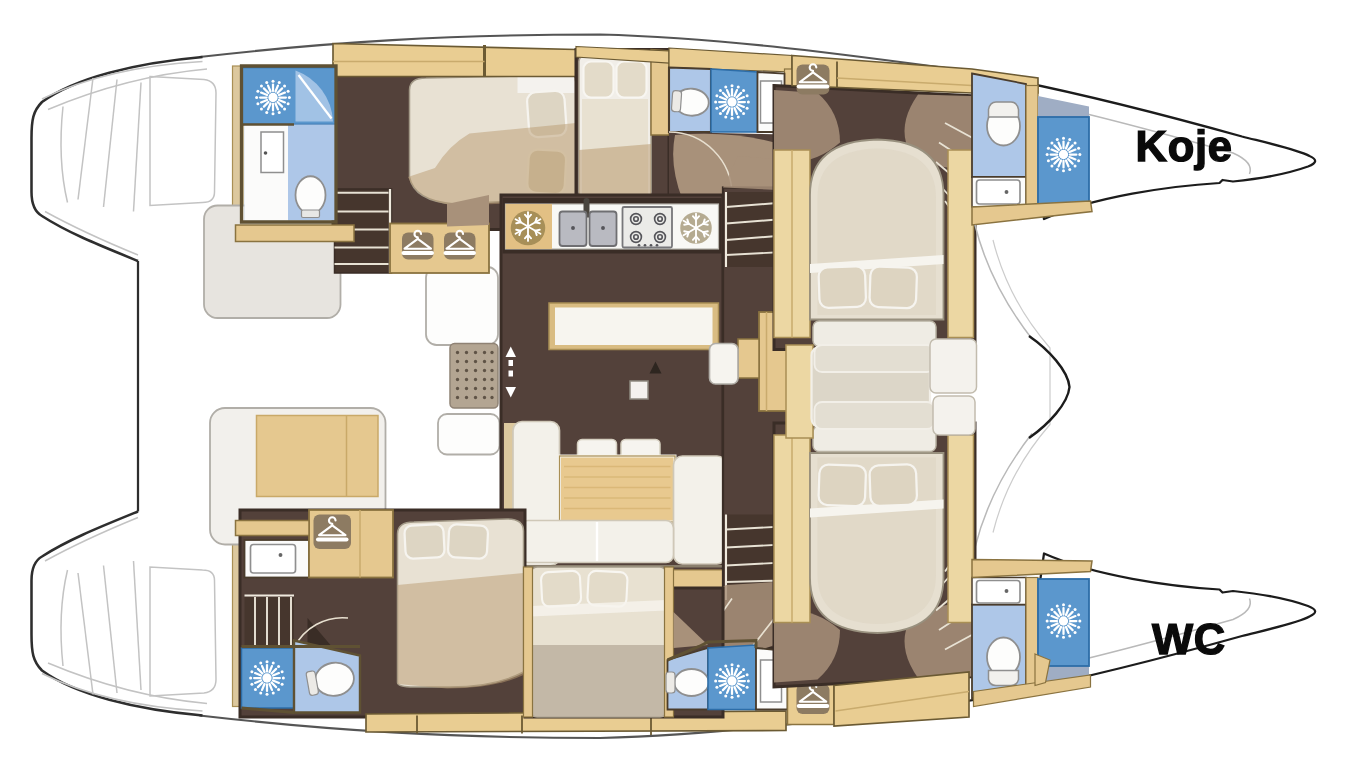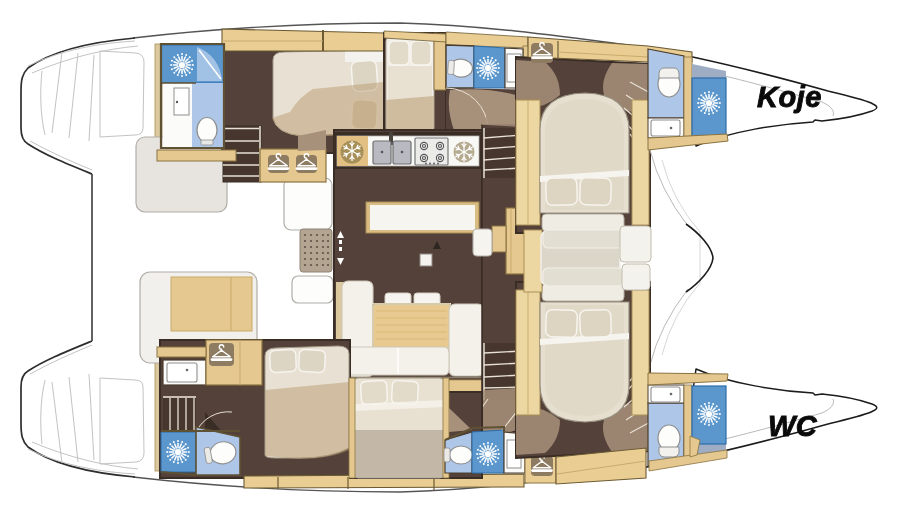--- a/index.html
+++ b/index.html
@@ -1,17 +1,17 @@
 <!DOCTYPE html>
 <html><head>
 <meta charset="utf-8">
 <style>
 html,body{margin:0;padding:0;background:#ffffff;}
 #wrap{position:relative;width:900px;height:515px;overflow:hidden;background:#fff;
-font-family:"Liberation Sans", sans-serif;font-style:italic;}
+font-family:"Liberation Sans", sans-serif;}
 svg{display:block;}
 .lbl{font-family:"Liberation Sans", sans-serif;font-weight:bold;fill:#0a0a0a;}
 </style>
 </head>
 <body>
 <div id="wrap">
 <svg width="900" height="515" viewBox="0 0 900 515">
 <defs>
 <g id="sun">
  <circle cx="0" cy="0" r="3.1" fill="#ffffff"></circle>

